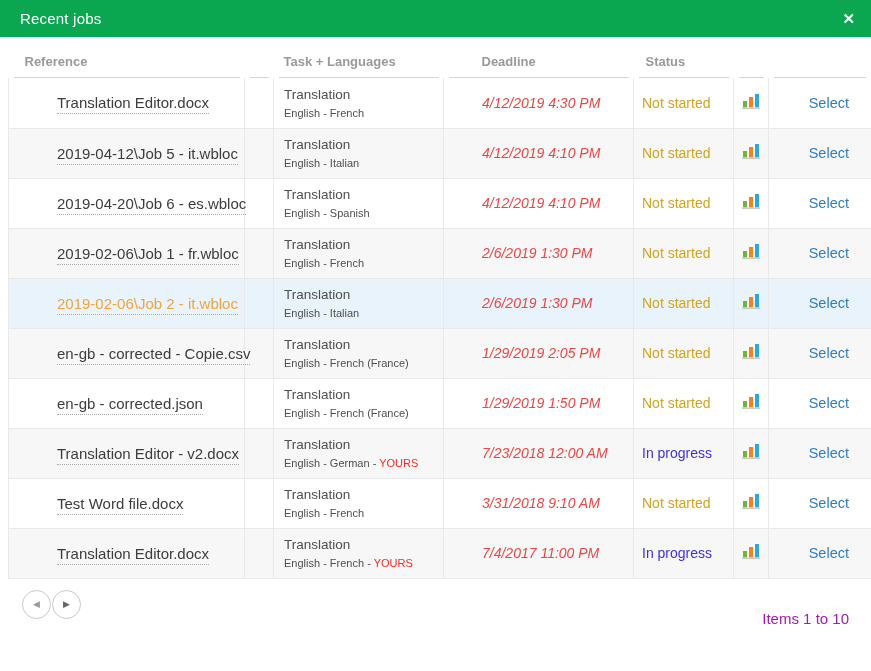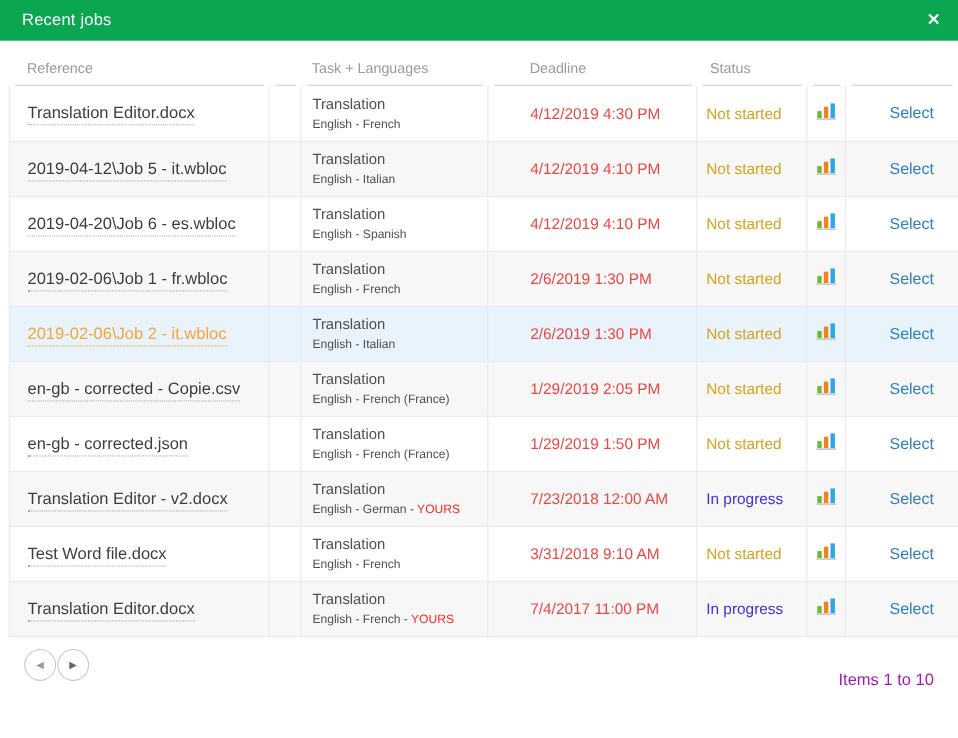--- a/index.html
+++ b/index.html
@@ -36,21 +36,21 @@
     border-collapse: collapse;
     table-layout: fixed;
     width: 863px;
     margin-left: 8px;
   }
   col.c1 { width: 236px; } col.c2 { width: 29px; } col.c3 { width: 170px; }
   col.c4 { width: 190px; } col.c5 { width: 100px; } col.c6 { width: 35px; }
 
   thead th {
     height: 41px;
-    font-weight: 400;
+    font-weight: 700;
     font-size: 13px;
     color: #9a9a9a;
     text-align: left;
     vertical-align: middle;
     padding-top: 8px;
     background-image: linear-gradient(#d4d4d4, #d4d4d4);
     background-repeat: no-repeat;
     background-size: calc(100% - 10px) 1px;
     background-position: 5px 100%;
   }
@@ -71,33 +71,34 @@
 
   td.c-ref { padding-left: 16px; }
   .ref-link {
     font-size: 15px;
     color: #3d3d3d;
     text-decoration: none;
     border-bottom: 1px dotted #ababab;
     padding-bottom: 2px;
     cursor: pointer;
     white-space: nowrap;
+    margin-left: 32px;
   }
   tr.highlighted .ref-link {
     color: var(--highlight_ref, #f1a53b);
     border-bottom-color: var(--highlight_ref, #f1a53b);
   }
 
   td.c-task { padding-left: 10px; color: #4f4f4f; }
   .task-line { font-size: 13.5px; margin-bottom: 5px; }
   .lang-line { font-size: 11px; }
   .yours { color: var(--yours_red, #fb291f); }
 
   td.c-deadline { padding-left: 38px; }
-  .deadline { color: var(--deadline_red, #ec4742); white-space: nowrap; }
+  .deadline { color: var(--deadline_red, #ec4742); white-space: nowrap; font-style: italic; }
 
   td.c-status { padding-left: 8px; }
   .status.not-started { color: var(--not_started, #d3a41f); }
   .status.in-progress { color: var(--in_progress, #3f31d8); }
 
   td.c-chart { text-align: center; }
   .chart-icon { display: inline-block; width: 19px; height: 17px; cursor: pointer; }
 
   td.c-select { text-align: right; padding-right: 22px; }
   .select-link { color: var(--link_blue, #2d7ec3); cursor: pointer; text-decoration: none; font-size: 14.5px; }

